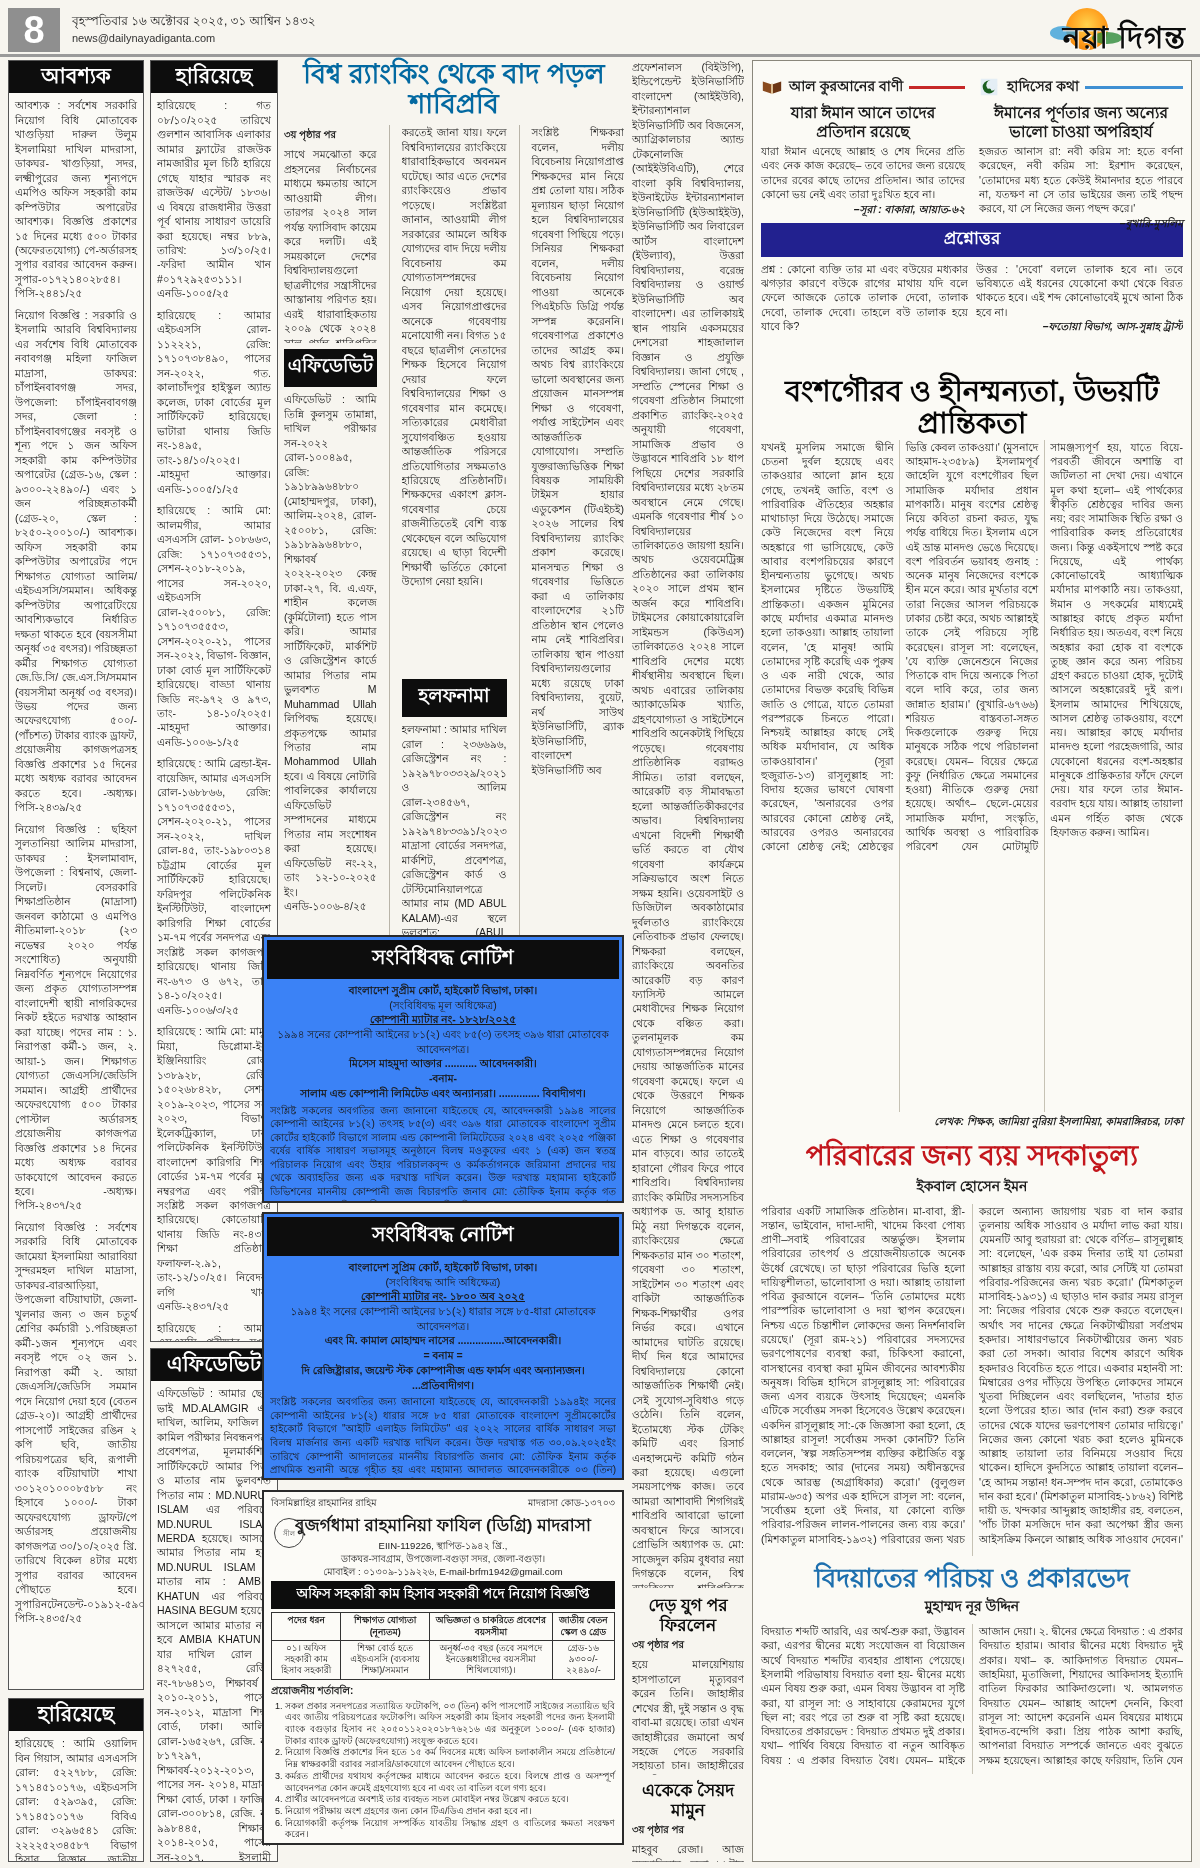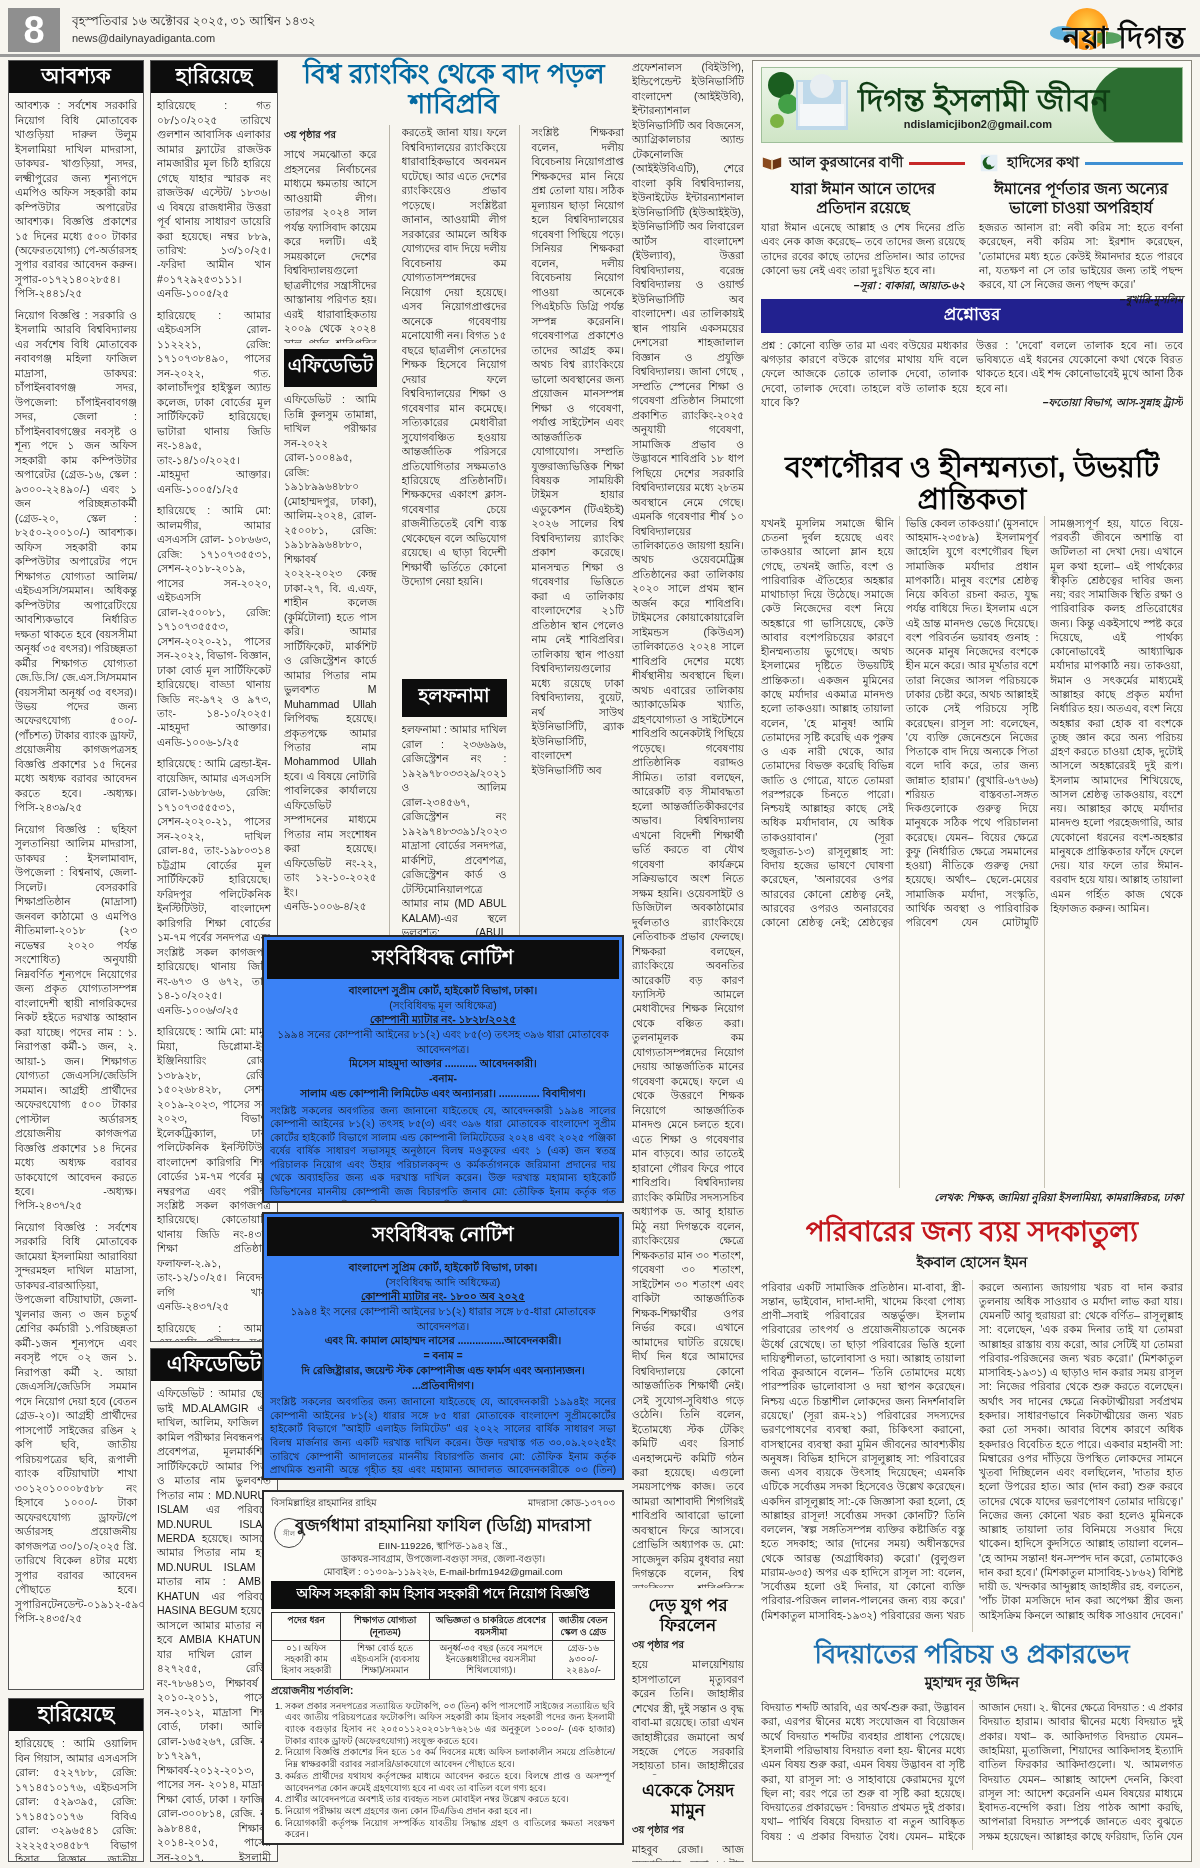--- a/index.html
+++ b/index.html
@@ -285,37 +285,20 @@
   <div class="bodytxt clip" style="height:1528px">প্রফেশনালস (বিইউপি), ইন্ডিপেন্ডেন্ট ইউনিভার্সিটি বাংলাদেশ (আইইউবি), ইন্টারন্যাশনাল ইউনিভার্সিটি অব বিজনেস, অ্যাগ্রিকালচার অ্যান্ড টেকনোলজি (আইইউবিএটি), শেরে বাংলা কৃষি বিশ্ববিদ্যালয়, ইউনাইটেড ইন্টারন্যাশনাল ইউনিভার্সিটি (ইউআইইউ), ইউনিভার্সিটি অব লিবারেল আর্টস বাংলাদেশ (ইউল্যাব), উত্তরা বিশ্ববিদ্যালয়, বরেন্দ্র বিশ্ববিদ্যালয় ও ওয়ার্ল্ড ইউনিভার্সিটি অব বাংলাদেশ। এর তালিকায়ই স্থান পায়নি একসময়ের দেশসেরা শাহজালাল বিজ্ঞান ও প্রযুক্তি বিশ্ববিদ্যালয়। জানা গেছে , সম্প্রতি স্পেনের শিক্ষা ও গবেষণা প্রতিষ্ঠান সিমাগো প্রকাশিত র‍্যাংকিং-২০২৫ অনুযায়ী গবেষণা, সামাজিক প্রভাব ও উদ্ভাবনে শাবিপ্রবি ১৮ ধাপ পিছিয়ে দেশের সরকারি বিশ্ববিদ্যালয়ের মধ্যে ২৮তম অবস্থানে নেমে গেছে। এমনকি গবেষণার শীর্ষ ১০ বিশ্ববিদ্যালয়ের তালিকাতেও জায়গা হয়নি। অথচ ওয়েবমেট্রিক্স প্রতিষ্ঠানের করা তালিকায় ২০২০ সালে প্রথম স্থান অর্জন করে শাবিপ্রবি। টাইমসের কোয়াকোয়ারেলি সাইমন্ডস (কিউএস) তালিকাতেও ২০২৪ সালে শাবিপ্রবি দেশের মধ্যে শীর্ষস্থানীয় অবস্থানে ছিল। অথচ এবারের তালিকায় অ্যাকাডেমিক খ্যাতি, গ্রহণযোগ্যতা ও সাইটেশনে শাবিপ্রবি অনেকটাই পিছিয়ে পড়েছে। গবেষণায় প্রাতিষ্ঠানিক বরাদ্দও সীমিত। তারা বলছেন, আরেকটি বড় সীমাবদ্ধতা হলো আন্তর্জাতিকীকরণের অভাব। বিশ্ববিদ্যালয় এখনো বিদেশী শিক্ষার্থী ভর্তি করতে বা যৌথ গবেষণা কার্যক্রমে সক্রিয়ভাবে অংশ নিতে সক্ষম হয়নি। ওয়েবসাইট ও ডিজিটাল অবকাঠামোর দুর্বলতাও র‍্যাংকিংয়ে নেতিবাচক প্রভাব ফেলছে। শিক্ষকরা বলছেন, র‍্যাংকিংয়ে অবনতির আরেকটি বড় কারণ ফ্যাসিস্ট আমলে মেধাবীদের শিক্ষক নিয়োগ থেকে বঞ্চিত করা। তুলনামূলক কম যোগ্যতাসম্পন্নদের নিয়োগ দেয়ায় আন্তর্জাতিক মানের গবেষণা কমেছে। ফলে এ থেকে উত্তরণে শিক্ষক নিয়োগে আন্তর্জাতিক মানদণ্ড মেনে চলতে হবে। এতে শিক্ষা ও গবেষণার মান বাড়বে। আর তাতেই হারানো গৌরব ফিরে পাবে শাবিপ্রবি। বিশ্ববিদ্যালয় র‍্যাংকিং কমিটির সদস্যসচিব অধ্যাপক ড. আবু হায়াত মিঠু নয়া দিগন্তকে বলেন, র‍্যাংকিংয়ের ক্ষেত্রে শিক্ষকতার মান ৩০ শতাংশ, গবেষণা ৩০ শতাংশ, সাইটেশন ৩০ শতাংশ এবং বাকিটা আন্তর্জাতিক শিক্ষক-শিক্ষার্থীর ওপর নির্ভর করে। এখানে আমাদের ঘাটতি রয়েছে। দীর্ঘ দিন ধরে আমাদের বিশ্ববিদ্যালয়ে কোনো আন্তর্জাতিক শিক্ষার্থী নেই। সেই সুযোগ-সুবিধাও গড়ে ওঠেনি। তিনি বলেন, ইতোমধ্যে স্টক টেকিং কমিটি এবং রিসার্চ এনহান্সমেন্ট কমিটি গঠন করা হয়েছে। এগুলো সময়সাপেক্ষ কাজ। তবে আমরা আশাবাদী শিগগিরই শাবিপ্রবি আবারো ভালো অবস্থানে ফিরে আসবে। প্রোভিসি অধ্যাপক ড. মো: সাজেদুল করিম বুধবার নয়া দিগন্তকে বলেন, বিশ্ব র‍্যাংকিংয়ে শাবিপ্রবিকে এগিয়ে নিতে আমরা একটি কমিটি গঠন করে দিয়েছি। শিক্ষা ও গবেষণার মান বাড়াতে আমরা সর্বোচ্চ গুরুত্ব দিচ্ছি। আশা করি, শাবিপ্রবি আবারো ভালো অবস্থানে চলে আসবে।</div>
   <div class="plainhead" style="margin-top:8px">দেড় যুগ পর ফিরলেন</div>
   <div class="contlbl">৩য় পৃষ্ঠার পর</div>
   <div class="bodytxt clip" style="height:118px">হয়ে মালয়েশিয়ায় হাসপাতালে মৃত্যুবরণ করেন তিনি। জাহাঙ্গীর শেখের স্ত্রী, দুই সন্তান ও বৃদ্ধ বাবা-মা রয়েছে। তারা এখন জাহাঙ্গীরের জমানো অর্থ সহজে পেতে সরকারি সহায়তা চান। জাহাঙ্গীরের আকস্মিক মৃত্যুর খবরে এলাকায় নেমে এসেছে শোকের ছায়া। স্বজন, প্রতিবেশী ও এলাকাবাসীর কান্নায় ভারী হয়ে উঠেছে পুরো এলাকা।</div>
   <div class="plainhead" style="margin-top:6px">একেকে সৈয়দ মামুন</div>
   <div class="contlbl">৩য় পৃষ্ঠার পর</div>
   <div class="bodytxt clip" style="height:64px">মাহবুব রেজা। আজ বৃহস্পতিবার বেলা ১১টায় জাতীয় প্রেস ক্লাবের টেনিস কোর্টে ক্লাব সদস্যদের এয়ারগান শুটিং প্রতিযোগিতা অনুষ্ঠিত হবে। বিজ্ঞপ্তি।</div>
 </div>
 
 <div class="abs islamic clip">
-  <div class="ibanner">
-    <div class="swoosh2"></div>
-    <div class="swoosh"></div>
-    <div class="mosqueart">
-      <div class="gc1"></div>
-        <div class="gc2"></div>
-        <div class="gc3"></div>
-      <div class="mosque">
-          <div class="dome"></div>
-          <div class="min"></div>
-          <div class="min2"></div>
-          <div class="base"></div>
-        </div>
-    </div>
-    <div class="ititle">দিগন্ত ইসলামী জীবন</div>
-    <div class="iemail">ndislamicjibon2@gmail.com</div>
-  </div>
 
   <div class="quoterow">
     <div class="qcol">
       <div class="qlabel">
         <svg class="qicon" viewBox="0 0 24 18">
           <path d="M2 3 L11 6 L11 16 L2 13 Z" fill="#8a4b1f"></path>
           <path d="M22 3 L13 6 L13 16 L22 13 Z" fill="#6b3514"></path>
           <path d="M11 6 L12 5 L13 6 L13 16 L12 17 L11 16 Z" fill="#d9b98a"></path>
         </svg>
         <span>আল কুরআনের বাণী</span>

